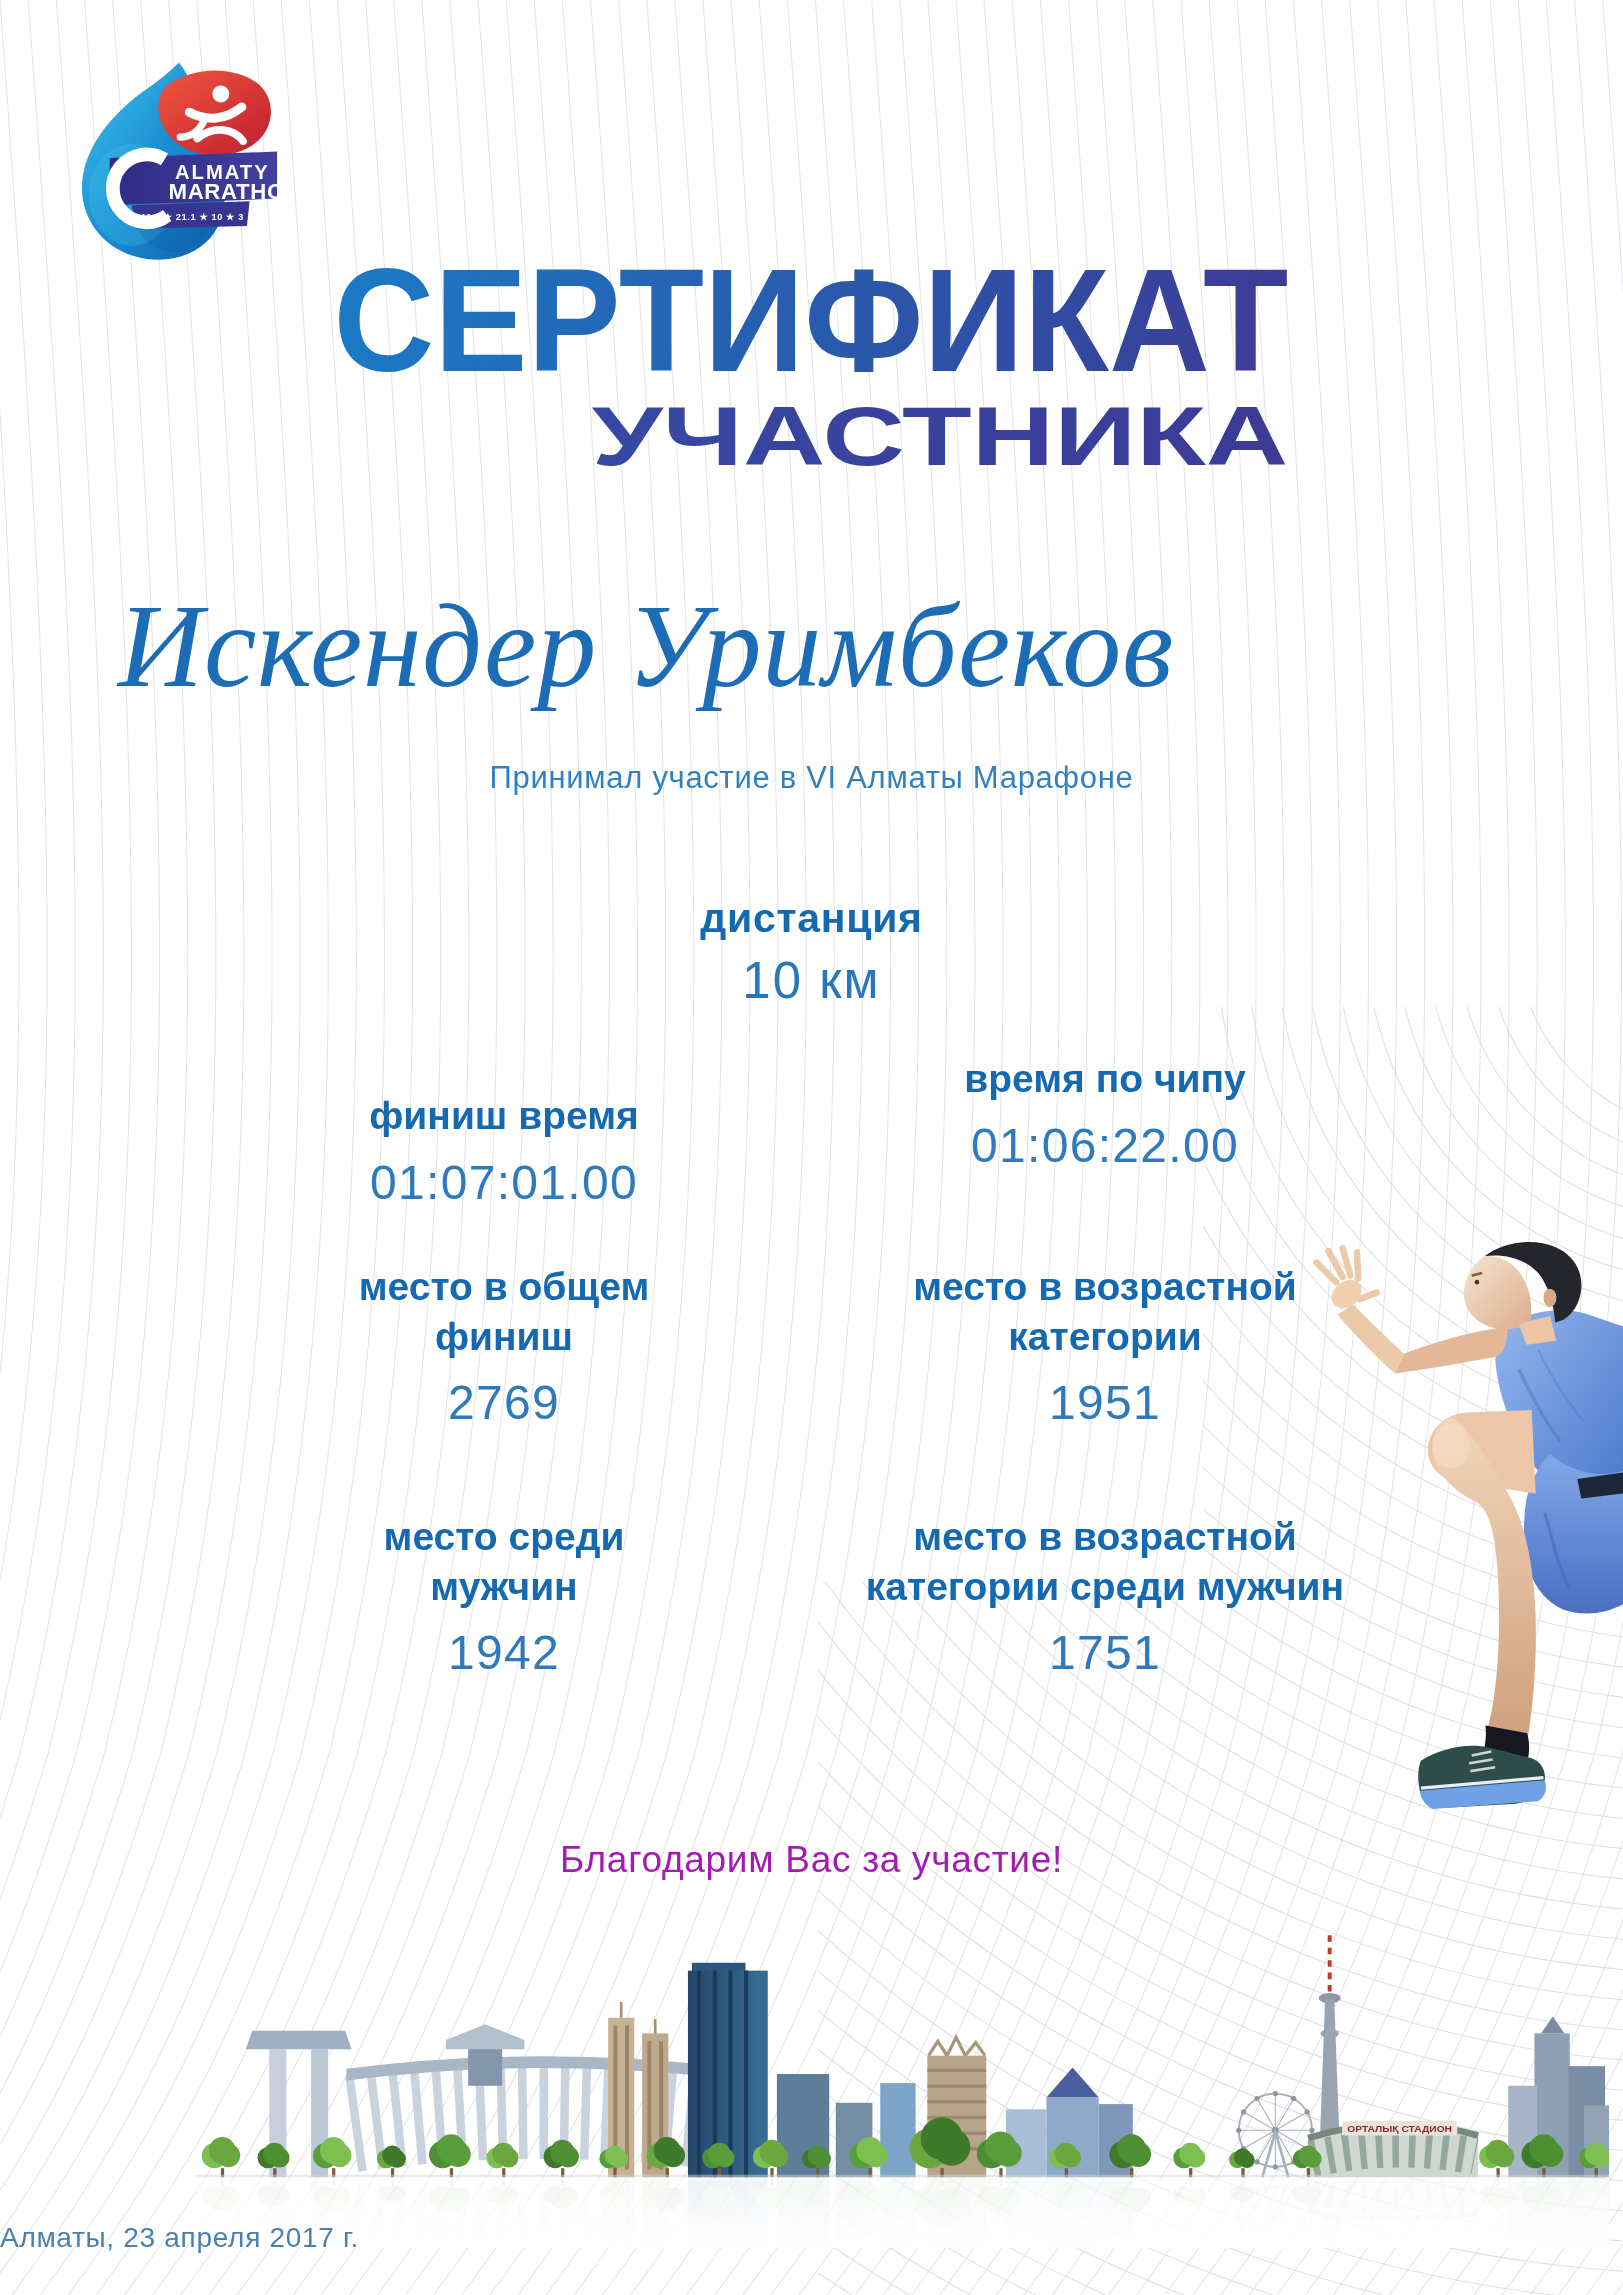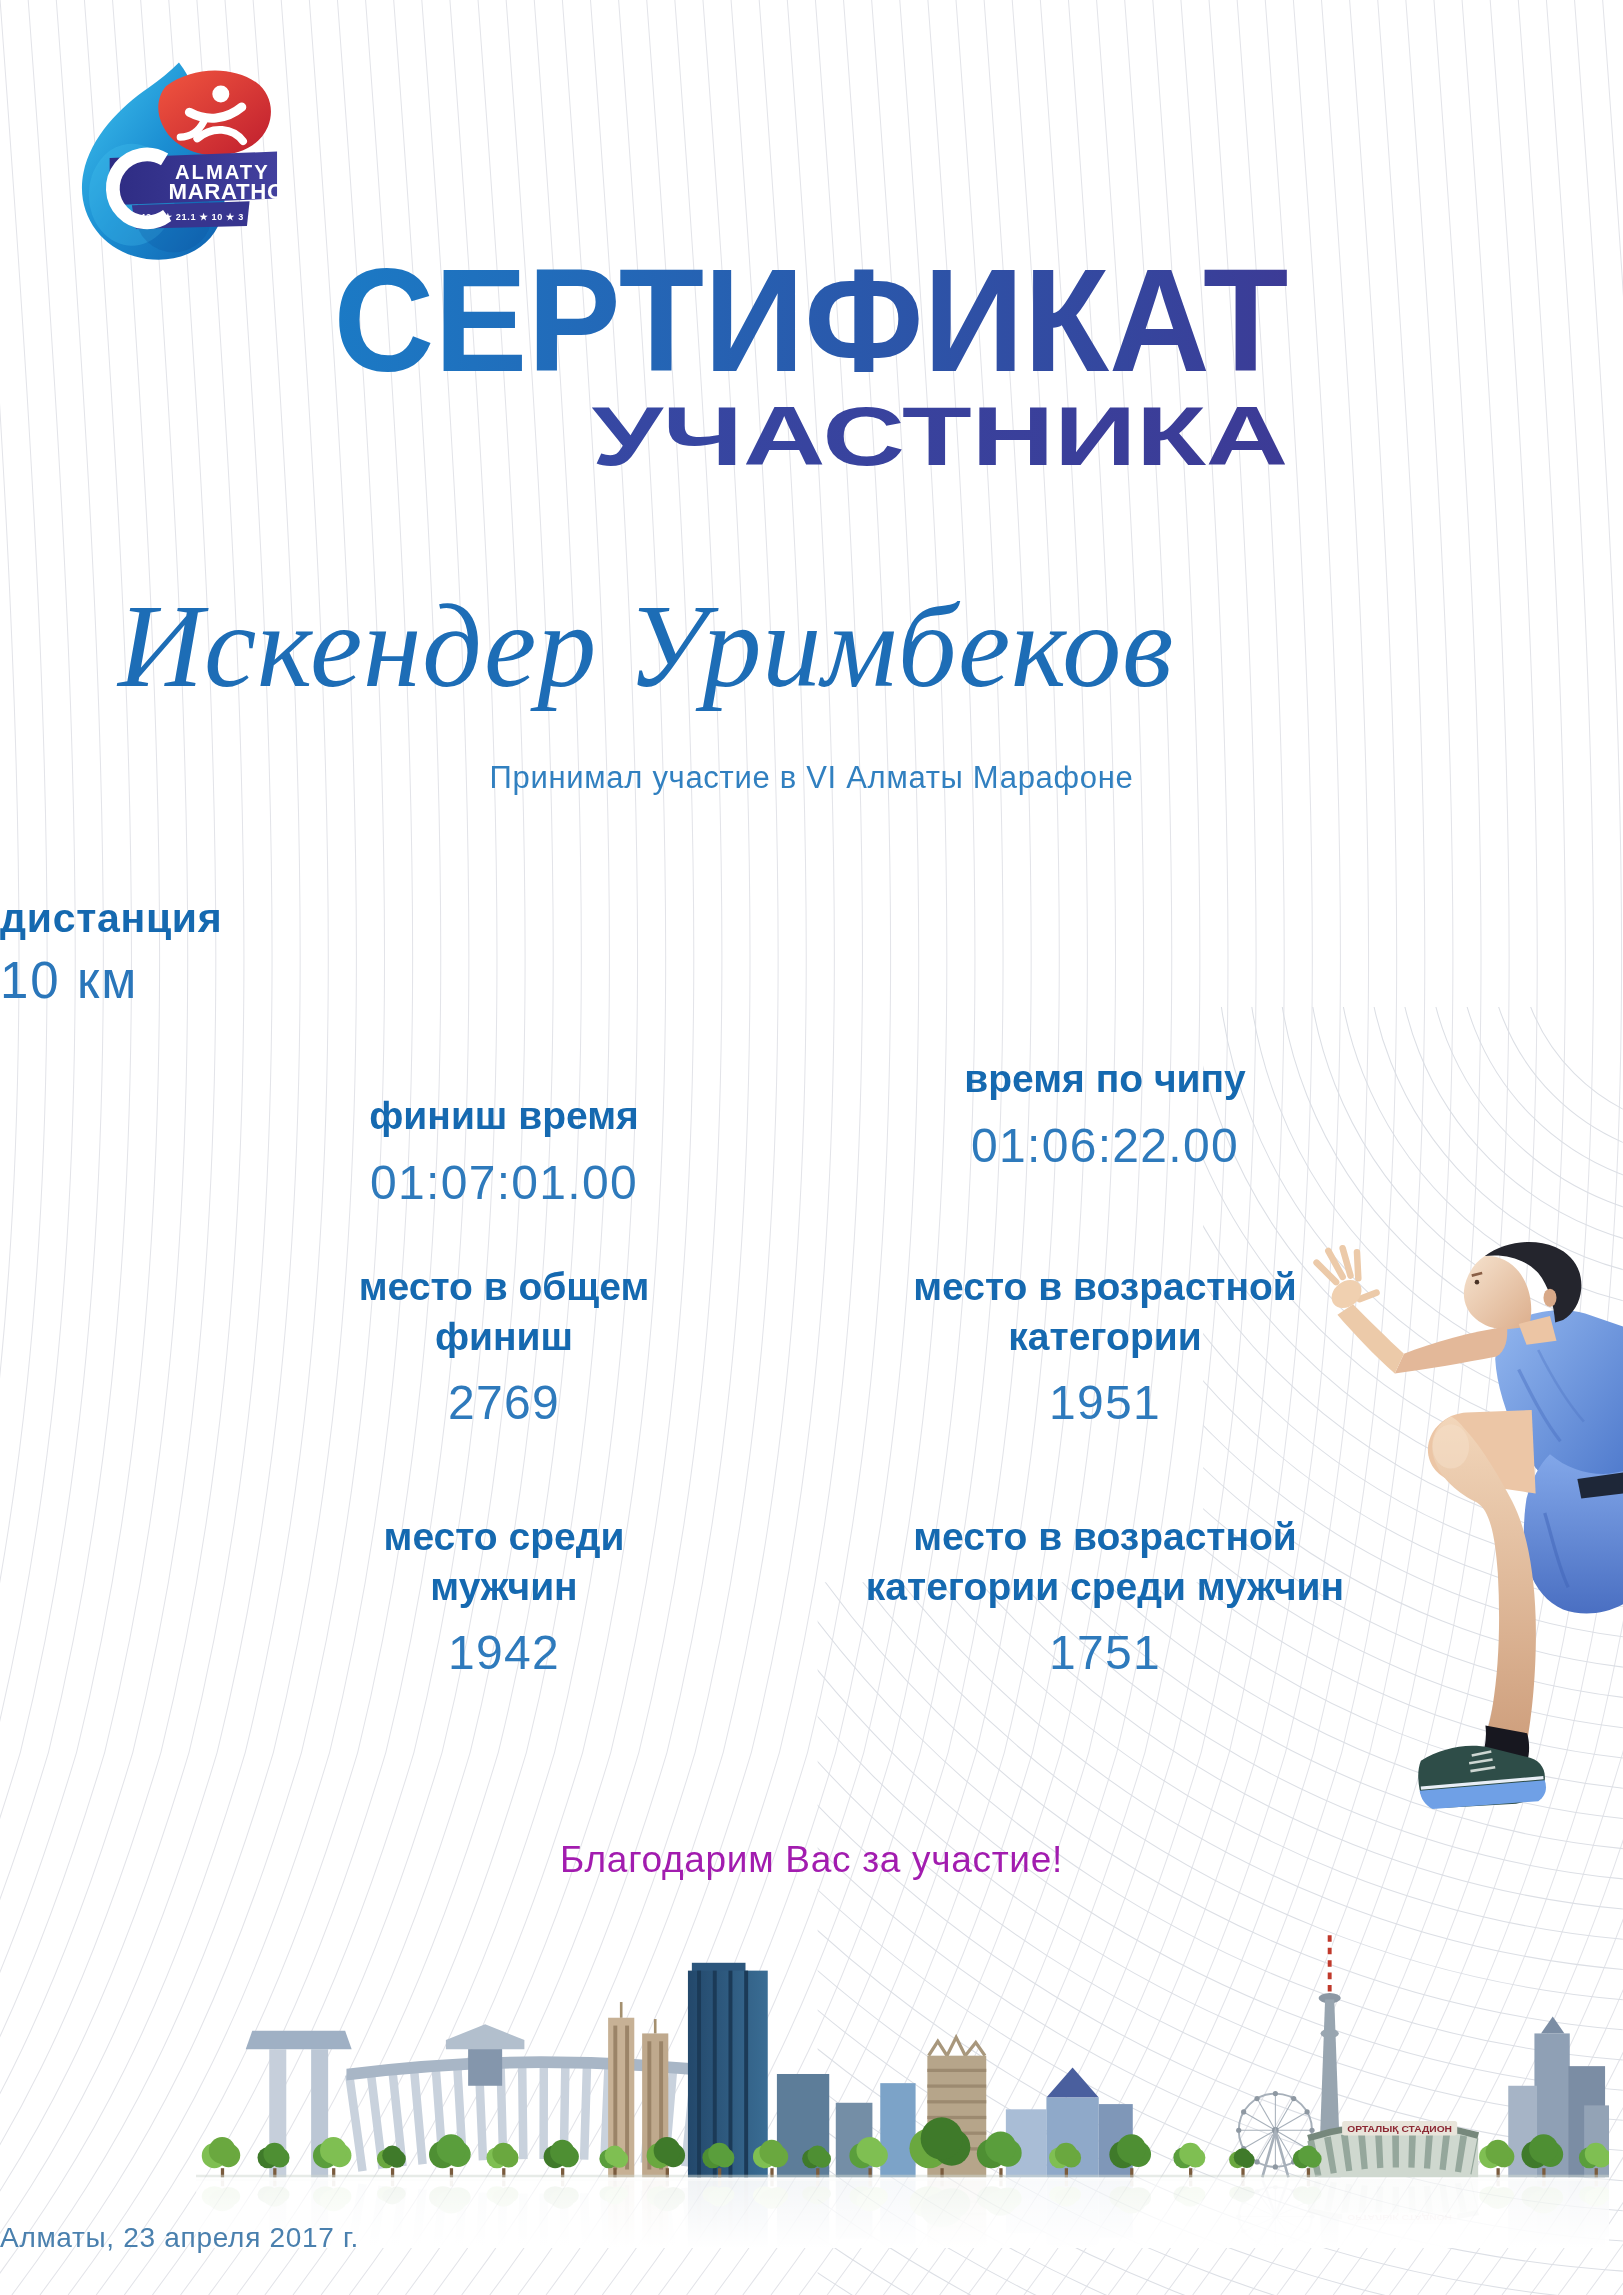--- a/index.html
+++ b/index.html
@@ -7,21 +7,21 @@
         font-family:"Liberation Sans",sans-serif;}
   svg{display:block;}
   .bg{position:absolute;left:0;top:0;width:1623px;height:2295px;z-index:0;}
   .logo{position:absolute;left:69px;top:60px;width:216px;height:204px;z-index:3;}
   .title-svg{position:absolute;left:0;top:222px;width:1623px;height:262px;z-index:3;}
   .name{position:absolute;left:0;top:579px;width:1292px;text-align:center;z-index:3;
         font-family:"Liberation Serif",serif;font-style:italic;font-size:118px;line-height:1.15;
         color:#1d6db6;letter-spacing:0.7px;}
   .participation{position:absolute;left:0;top:760px;width:1623px;text-align:center;z-index:3;
         font-size:31px;color:#3180c0;letter-spacing:0.7px;}
-  .distance{position:absolute;left:0;top:895px;width:1623px;text-align:left;z-index:3;}
+  .distance{position:absolute;left:0;top:895px;width:1623px;text-align:center;z-index:3;}
   .dist-label{font-size:41px;font-weight:bold;color:#1569b0;letter-spacing:0.7px;}
   .dist-value{margin-top:9.2px;font-size:51px;color:#2a76ba;letter-spacing:2px;}
   .cell{position:absolute;width:510px;text-align:center;z-index:3;}
   .cell .lbl{font-size:39px;font-weight:bold;color:#1569b0;line-height:1.27;}
   .cell .lbl span{display:block;}
   .cell .val{display:block;margin-top:14.4px;font-size:48px;color:#2e7abc;letter-spacing:1.3px;}
   .c0{left:249px;top:1054px;margin-top:37px;}  .c1{left:850px;top:1054px;}
   .c2{left:249px;top:1262px;}  .c3{left:850px;top:1262px;}
   .c4{left:249px;top:1512px;}  .c5{left:850px;top:1512px;}
   .thanks{position:absolute;left:0;top:1839px;width:1623px;text-align:center;z-index:3;

